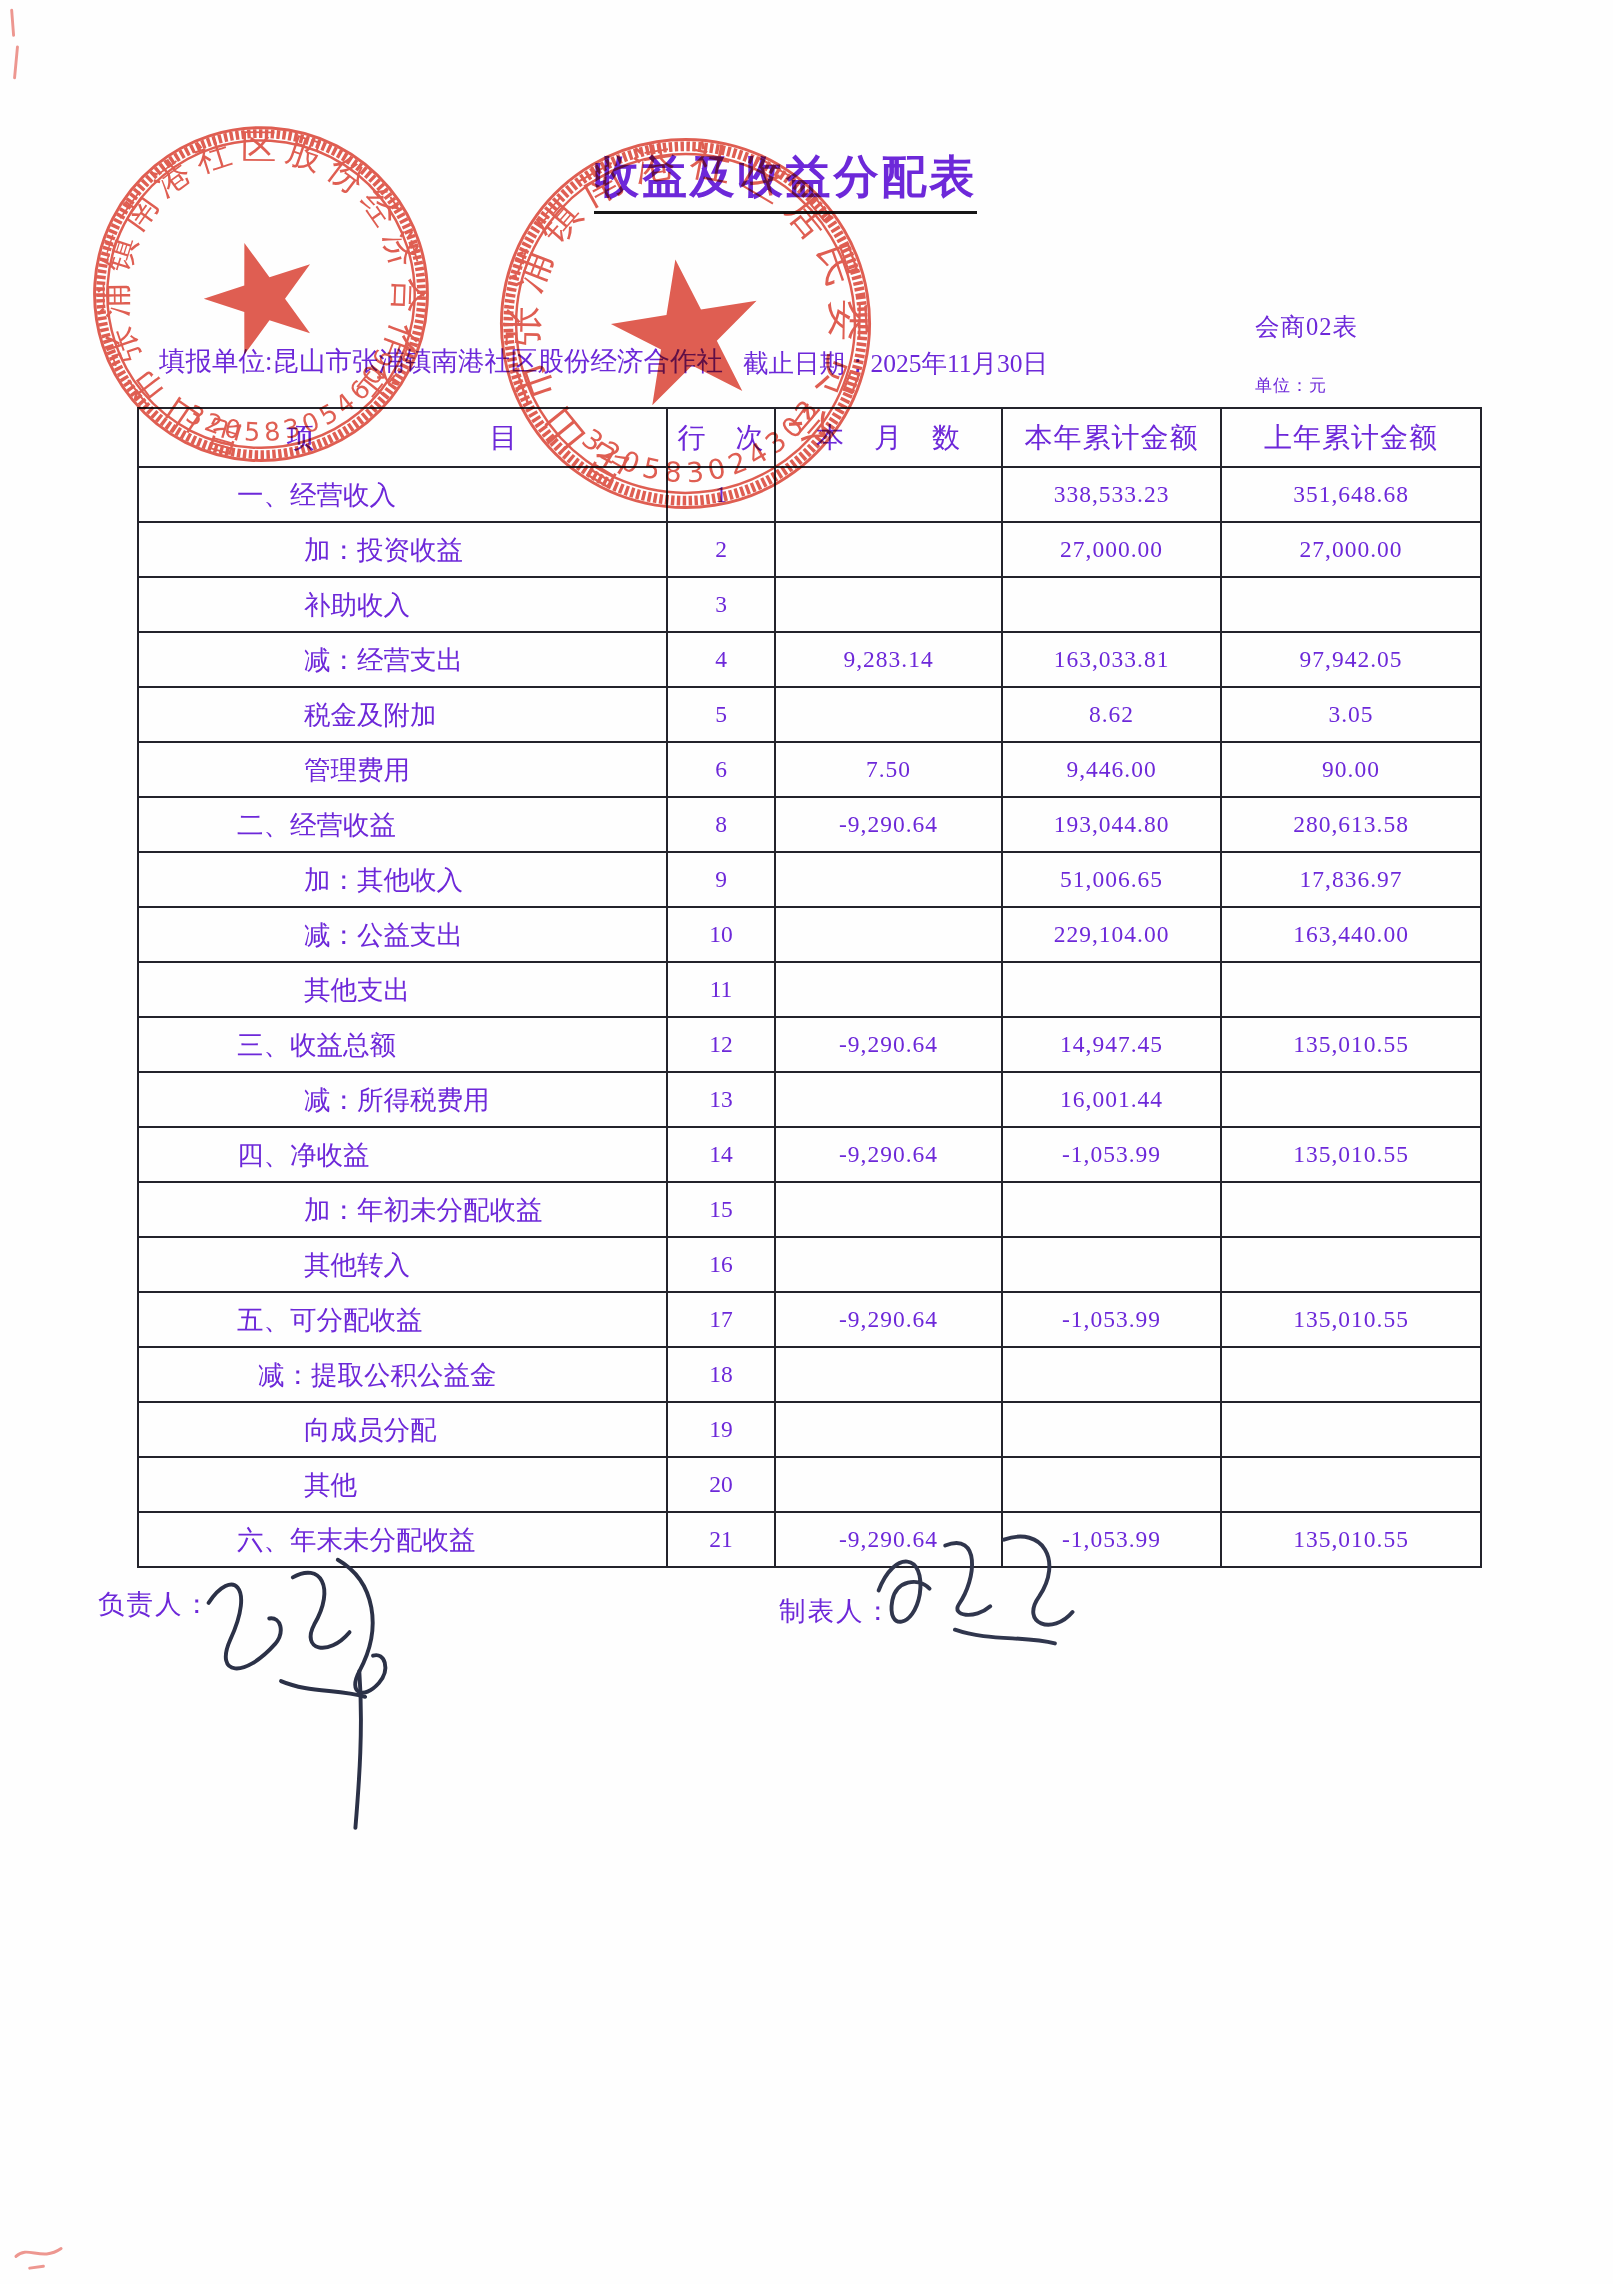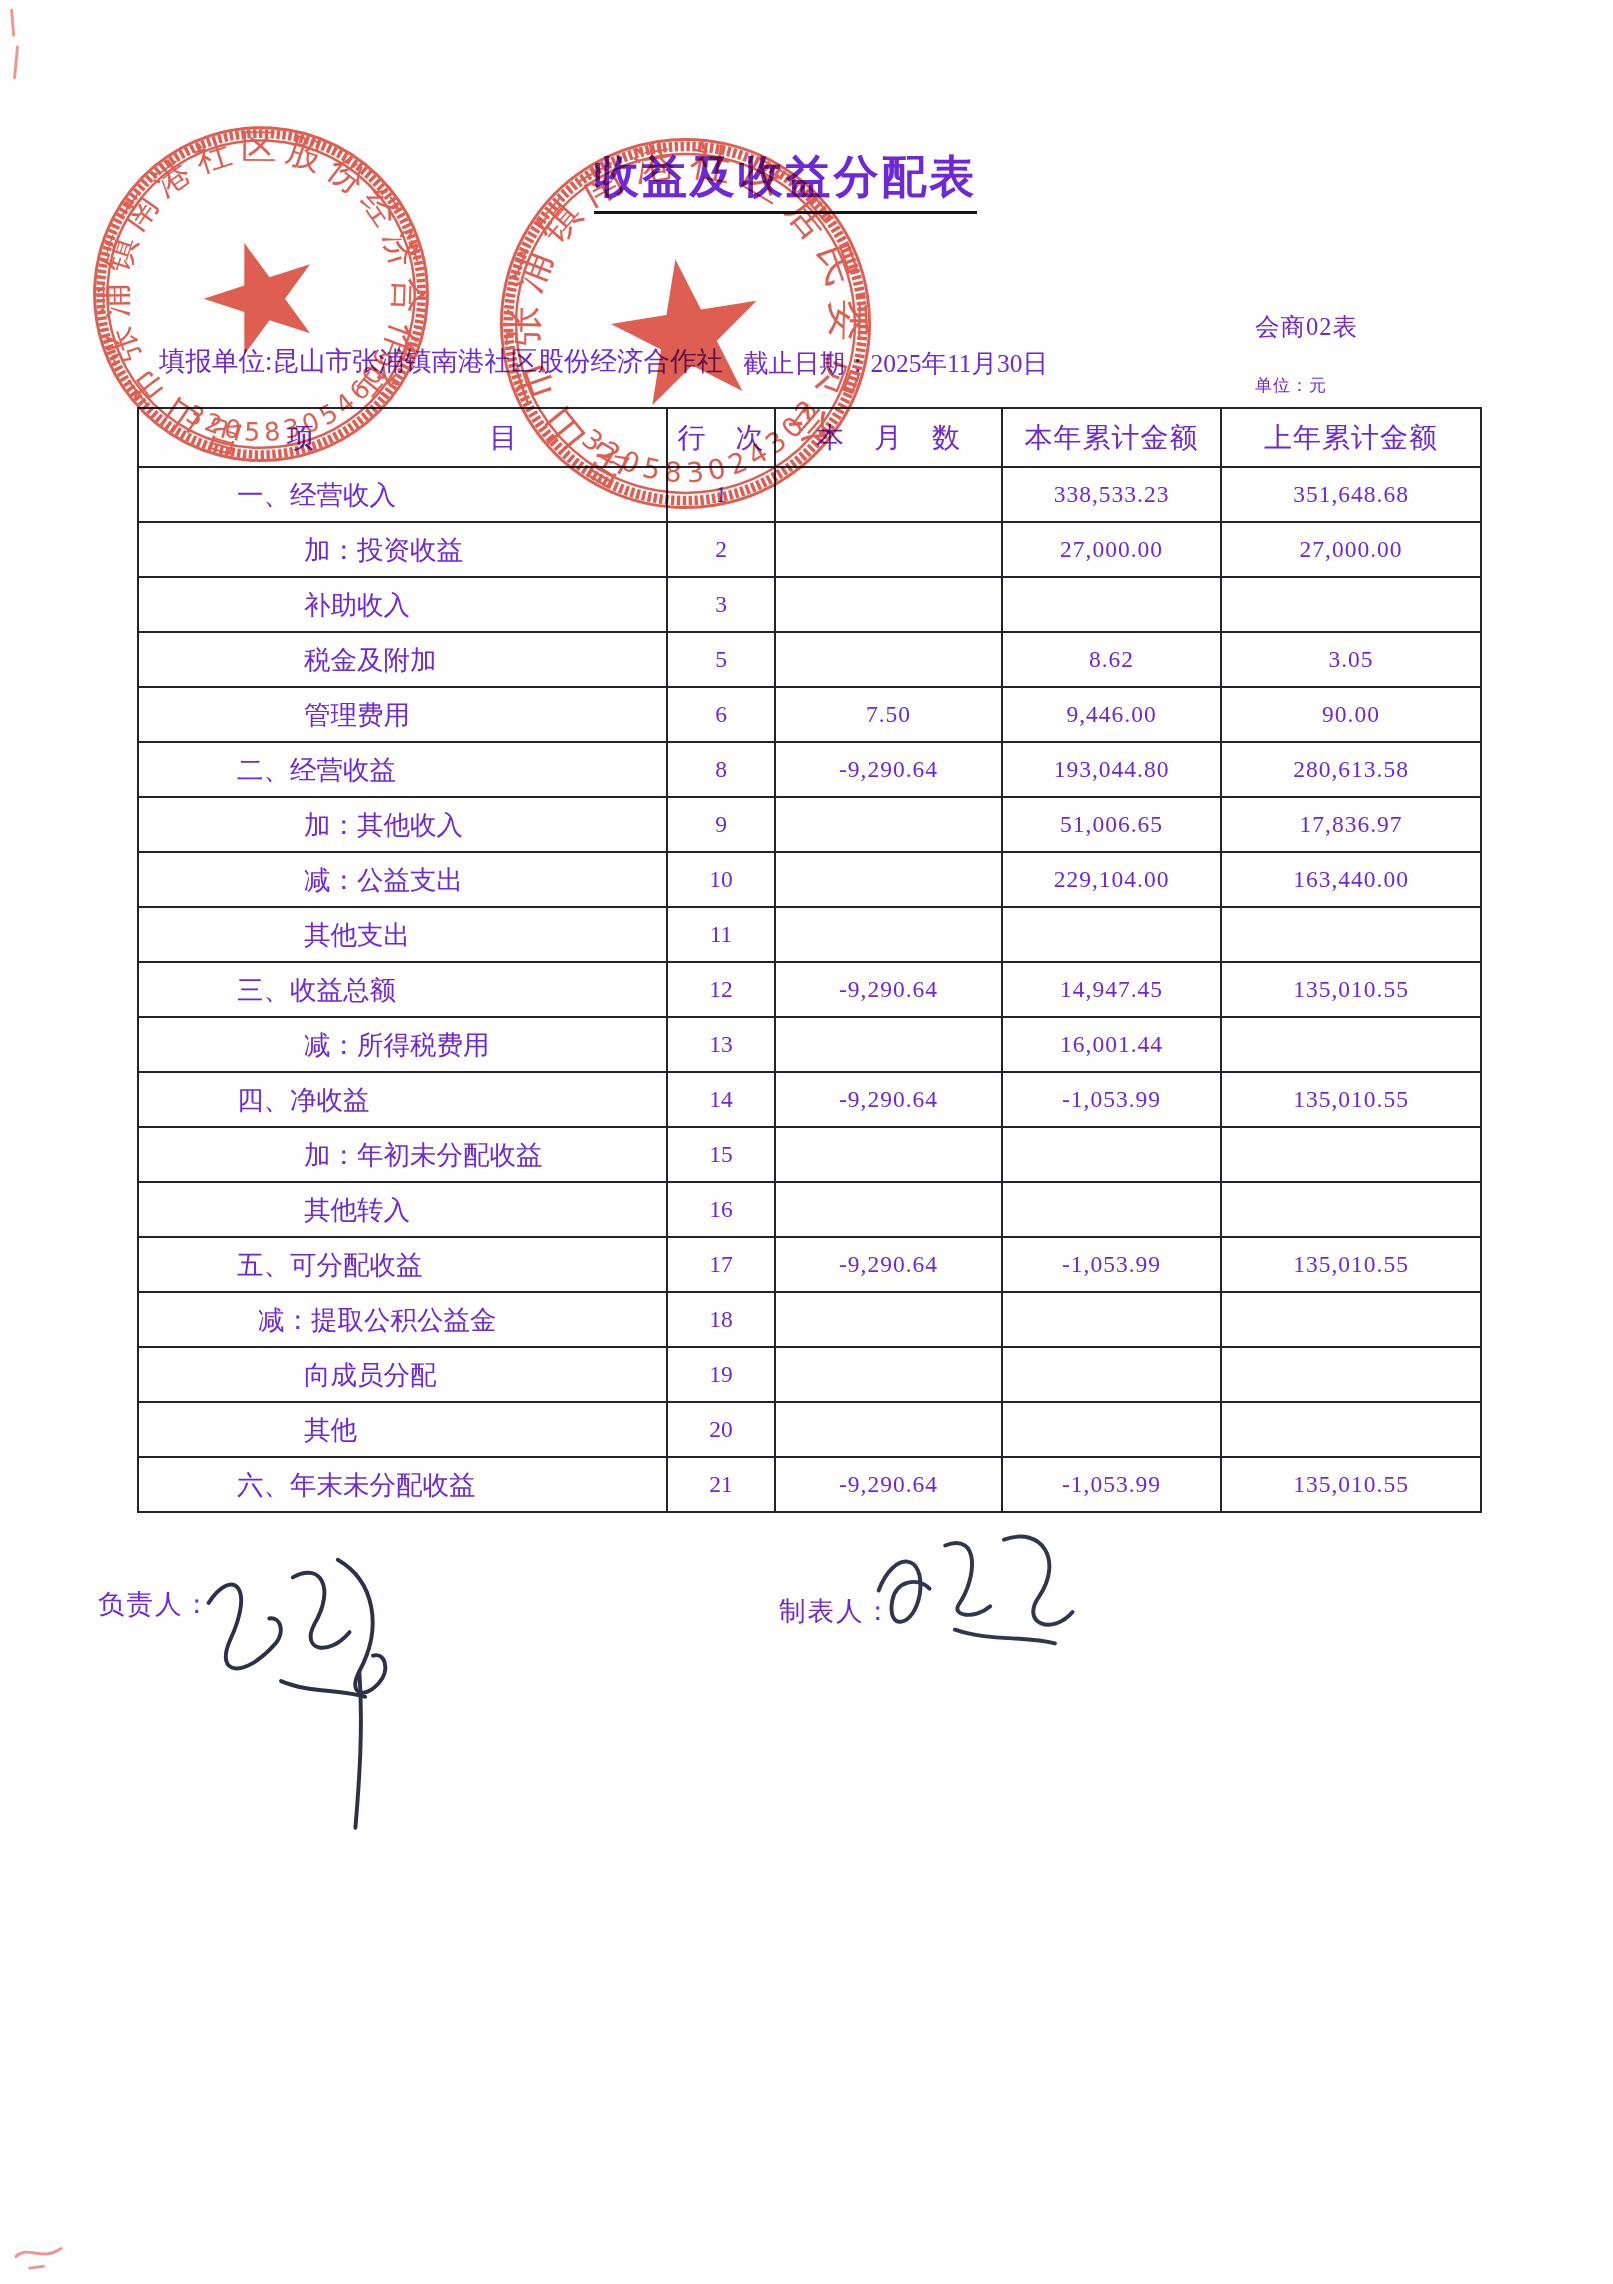--- a/index.html
+++ b/index.html
@@ -84,20 +84,27 @@
       <td class="c-num">27,000.00</td>
     </tr>
           <tr>
       <td class="c-item" style="padding-left: 165px;">补助收入</td>
       <td class="c-line">3</td>
       <td class="c-num"></td>
       <td class="c-num"></td>
       <td class="c-num"></td>
     </tr>
           <tr>
+      <td class="c-item" style="padding-left: 165px;">减：经营支出</td>
+      <td class="c-line">4</td>
+      <td class="c-num">9,283.14</td>
+      <td class="c-num">163,033.81</td>
+      <td class="c-num">97,942.05</td>
+    </tr>
+          <tr>
       <td class="c-item" style="padding-left: 165px;">税金及附加</td>
       <td class="c-line">5</td>
       <td class="c-num"></td>
       <td class="c-num">8.62</td>
       <td class="c-num">3.05</td>
     </tr>
           <tr>
       <td class="c-item" style="padding-left: 165px;">管理费用</td>
       <td class="c-line">6</td>
       <td class="c-num">7.50</td>

